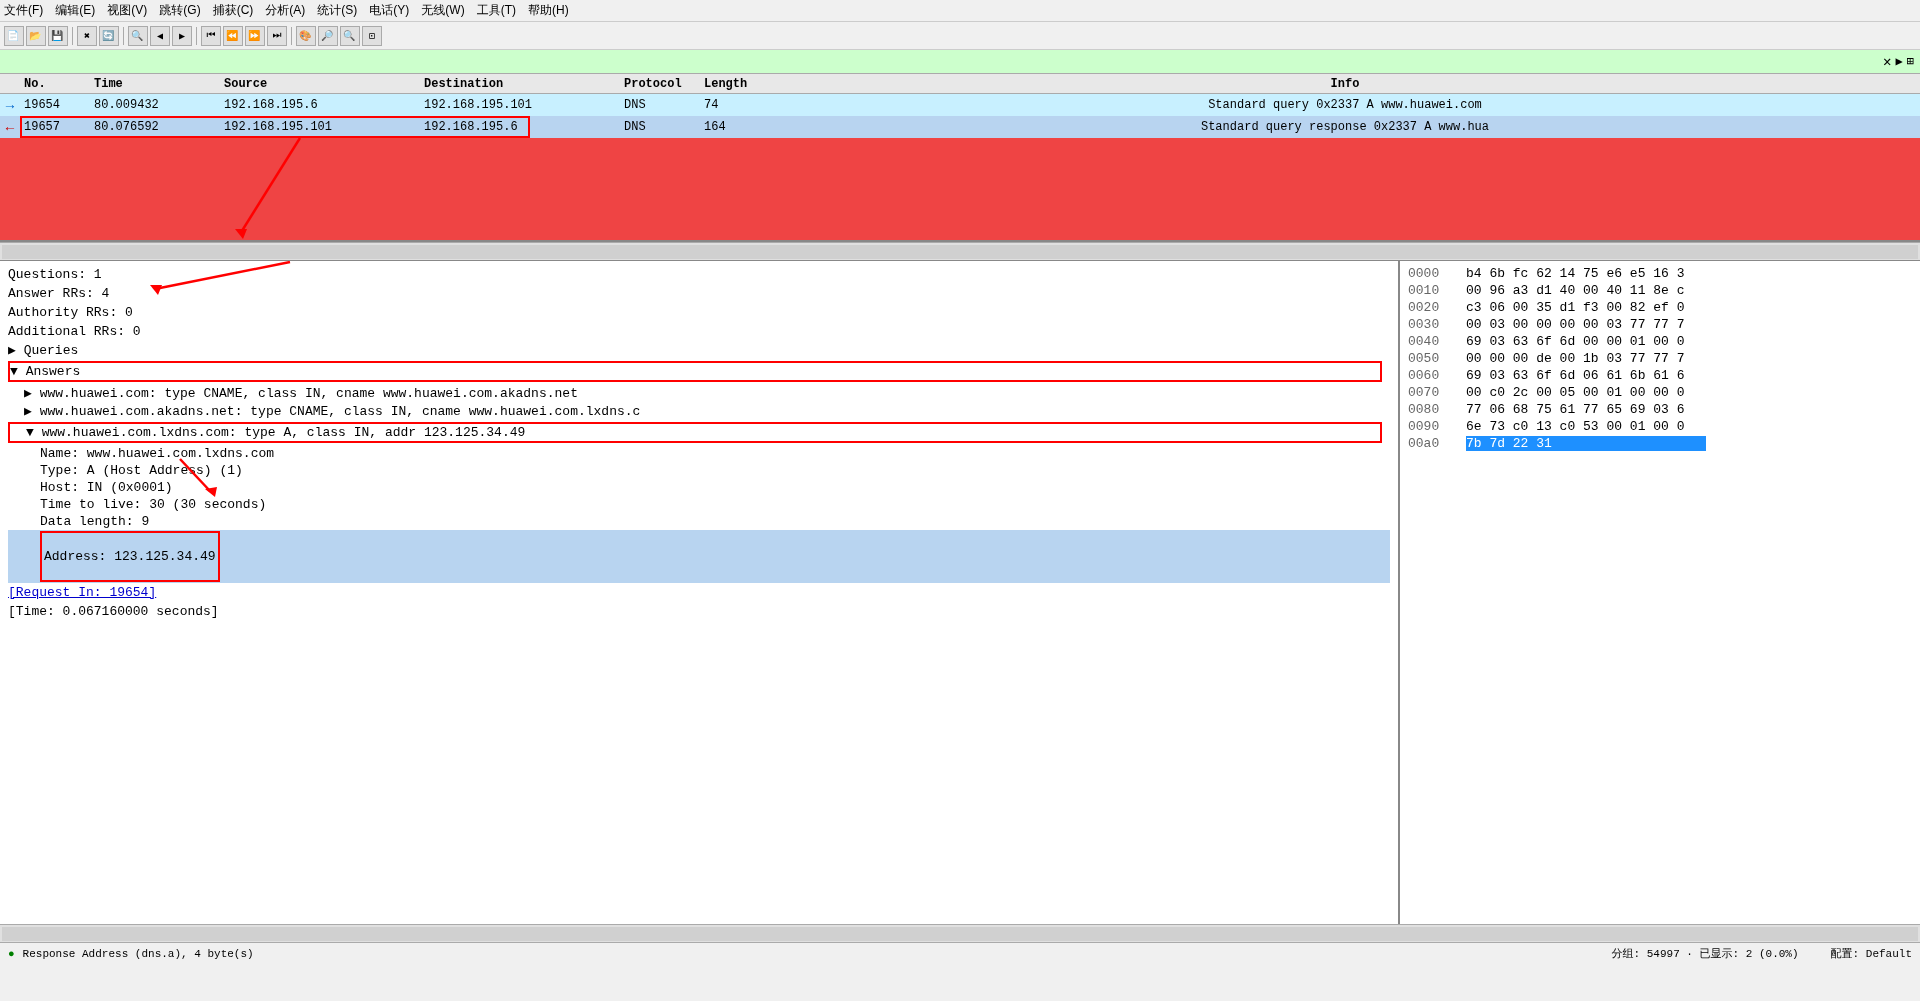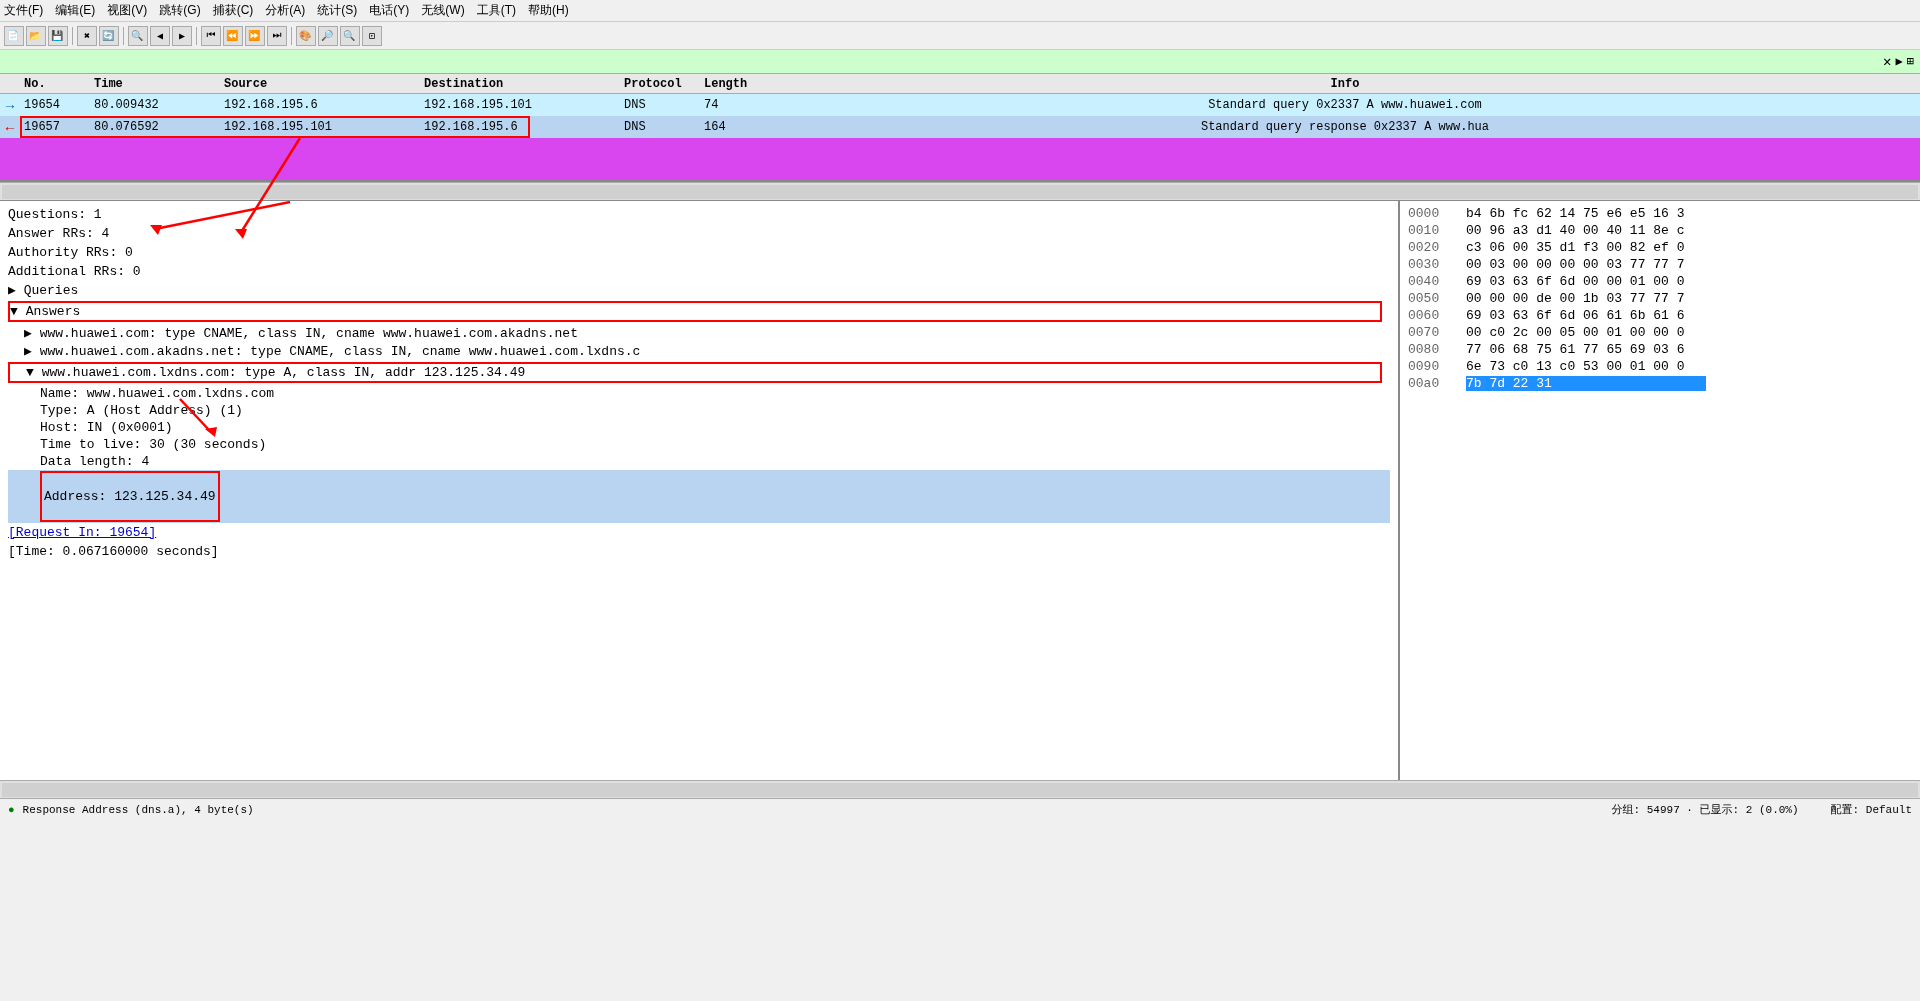--- a/index.html
+++ b/index.html
@@ -63,22 +63,22 @@
       font-family: 'Courier New', monospace;
     }
     .filterbar-close {
       cursor: pointer;
       font-size: 14px;
       margin-left: 4px;
     }
 
     
     .packet-list {
-      background: #d946ef;
-      height: 108px;
+      background: #ef4444;
+      height: 168px;
       overflow: hidden;
       border-bottom: 2px solid #888;
     }
     .packet-list-header {
       display: flex;
       background: #e8e8e8;
       border-bottom: 1px solid #aaa;
       font-weight: bold;
       font-size: 12px;
       height: 20px;
@@ -109,21 +109,21 @@
     .arrow-cell {
       width: 20px;
       text-align: center;
       color: #0066cc;
       font-size: 14px;
     }
 
     
     .detail-panel {
       display: flex;
-      height: 580px;
+      height: 664px;
       border-top: 1px solid #888;
     }
 
     
     .detail-left {
       flex: 1;
       background: #fff;
       overflow-y: auto;
       border-right: 2px solid #888;
       padding: 4px 8px;
@@ -360,21 +360,21 @@
     <div class="detail-tree-item indent2">
       <span>Type: A (Host Address) (1)</span>
     </div>
     <div class="detail-tree-item indent2">
       <span>Host: IN (0x0001)</span>
     </div>
     <div class="detail-tree-item indent2">
       <span>Time to live: 30 (30 seconds)</span>
     </div>
     <div class="detail-tree-item indent2">
-      <span>Data length: 4</span>
+      <span>Data length: 9</span>
     </div>
 
     
     <div class="detail-tree-item indent2 selected" style="background:#b8d4f0;">
       <span style="border:2px solid red; display:inline-block; padding:16px 2px;">
         <span>Address: 123.125.34.49</span>
       </span>
     </div>
 
     

